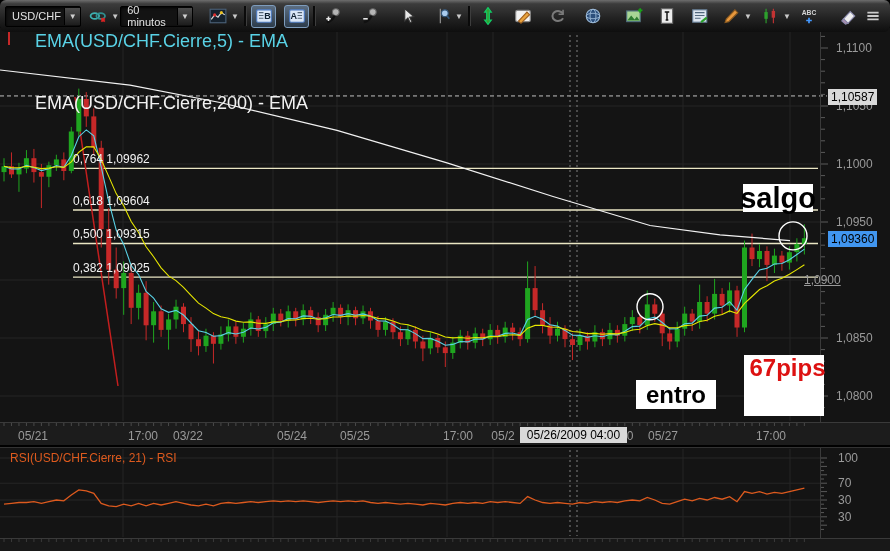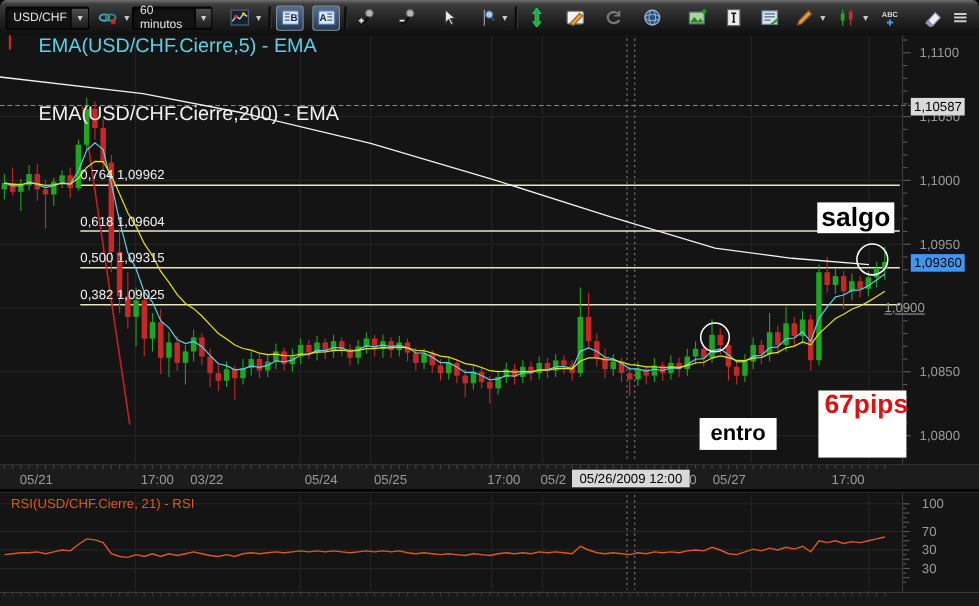--- a/index.html
+++ b/index.html
@@ -748,22 +748,22 @@
   <div class="legend" style="top: 31px; color: rgb(89, 210, 230);">EMA(USD/CHF.Cierre,5) - EMA</div>
   <div class="legend" style="top: 59px; color: rgb(242, 242, 242); margin-top: 34px;">EMA(USD/CHF.Cierre,200) - EMA</div>
 
   <div id="fibLabels">
       <div class="fibLbl" style="left: 73px; top: 152.408px;">0,764 1,09962</div>
       <div class="fibLbl" style="left: 73px; top: 193.936px;">0,618 1,09604</div>
       <div class="fibLbl" style="left: 73px; top: 227.46px;">0,500 1,09315</div>
       <div class="fibLbl" style="left: 73px; top: 261.1px;">0,382 1,09025</div>
     </div>
 
-  <div class="annBox" id="salgoBox" style="left:743px;top:184px;width:70px;height:28px;font-size:24px">salgo</div>
-  <div class="annBox" id="entroBox" style="left:636px;top:380px;width:70px;height:29px;font-size:20px">entro</div>
+  <div class="annBox" id="salgoBox" style="left:743px;top:184px;width:70px;height:28px;font-size:29px">salgo</div>
+  <div class="annBox" id="entroBox" style="left:636px;top:380px;width:80px;height:29px;font-size:24px">entro</div>
   <div class="annBox" id="pipsBox" style="left:744px;top:355px;width:73px;height:61px;font-size:24px">
     <span>67</span>
     <span>pips</span>
   </div>
 
   <div class="tag" style="left:828px;top:89px;background:#d9d9d9">1,10587</div>
   <div class="tag" style="left:828px;top:231px;background:#4196f0">1,09360</div>
 
   <div id="priceLabels">
       <div class="lbl" style="left: 836px; top: 41px;">1,1100</div>
@@ -780,21 +780,21 @@
       <div class="timeLbl" style="left: 188px;">03/22</div>
       <div class="timeLbl" style="left: 292px;">05/24</div>
       <div class="timeLbl" style="left: 355px;">05/25</div>
       <div class="timeLbl" style="left: 458px;">17:00</div>
       <div class="timeLbl" style="left: 503px;">05/2</div>
       <div class="timeLbl" style="left: 630px;">0</div>
       <div class="timeLbl" style="left: 663px;">05/27</div>
       <div class="timeLbl" style="left: 771px;">17:00</div>
     </div>
 
-  <div class="tag" style="left:520px;top:427px;width:101px;height:14px;background:#d9d9d9;text-align:center">05/26/2009 12:00</div>
+  <div class="tag" style="left:520px;top:427px;width:101px;height:14px;background:#d9d9d9;text-align:center">05/26/2009 04:00</div>
 
   <div class="lbl" style="left:10px;top:451px;color:#dd5a1e">RSI(USD/CHF.Cierre, 21) - RSI</div>
   <div id="rsiScale">
       <div class="lbl" style="left: 838px; top: 451px;">100</div>
       <div class="lbl" style="left: 838px; top: 476.2px;">70</div>
       <div class="lbl" style="left: 838px; top: 493px;">30</div>
       <div class="lbl" style="left: 838px; top: 509.8px;">30</div>
     </div>
 
 </div>

